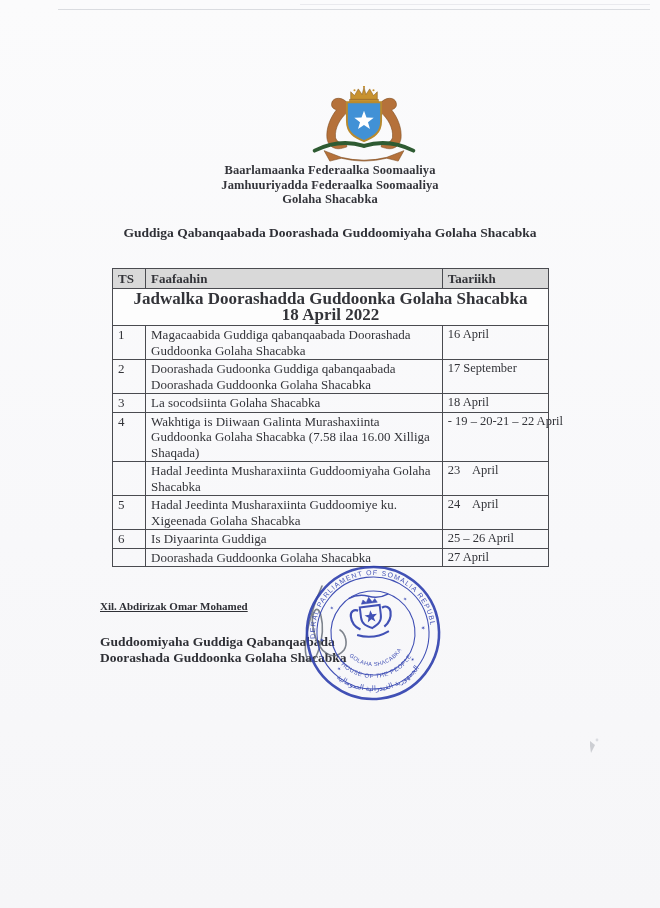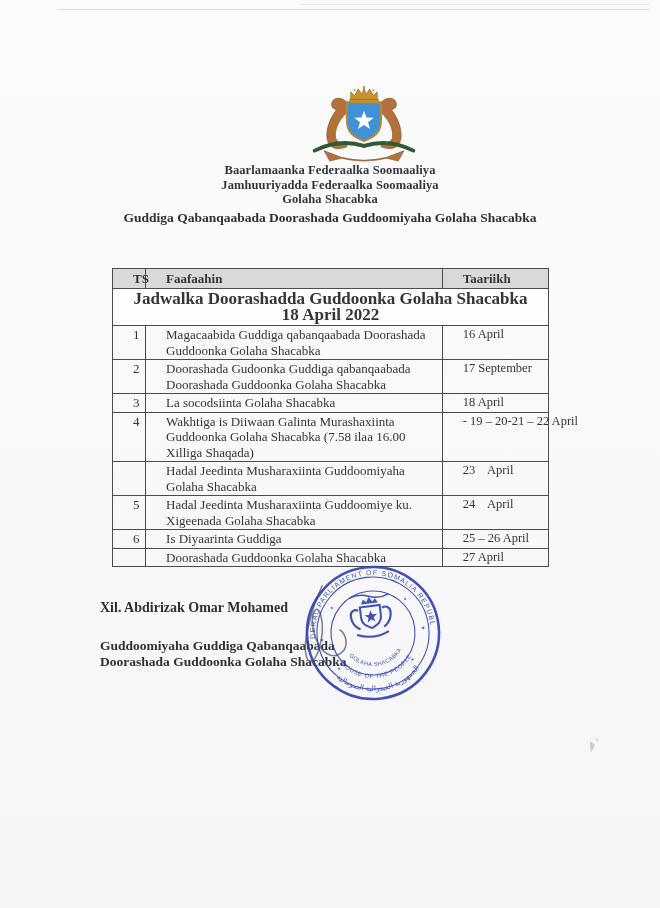--- a/index.html
+++ b/index.html
@@ -10,47 +10,47 @@
     color:#313237;
   }
   .page{position:absolute;inset:0;}
   .scan-line{position:absolute;top:9px;left:58px;width:592px;height:1px;background:#d4d6db;opacity:.85;}
   .scan-line2{position:absolute;top:4px;left:300px;width:350px;height:1px;background:#e2e3e8;opacity:.7;}
 
   .emblem{position:absolute;left:288px;top:86px;}
 
   .hdr{position:absolute;left:0;top:163px;width:660px;text-align:center;line-height:14.5px;}
   .hdr .l{font-weight:bold;font-size:12.5px;color:#34353b;letter-spacing:.1px;}
-  .hdr .l4{font-weight:bold;font-size:13.5px;margin-top:4px;color:#2f3036;}
+  .hdr .l4{font-weight:bold;font-size:13.5px;margin-top:19px;color:#2f3036;}
 
   .doc-table{
     position:absolute;left:112px;top:268px;width:437px;
     border-collapse:collapse;table-layout:fixed;
     font-size:13px;color:#333439;
   }
   .doc-table td,.doc-table th{
     border:1px solid #4a4b50;vertical-align:top;
-    padding:1px 4px 1px 20px;line-height:15.5px;
+    padding:1px 4px 1px 5px;line-height:15.5px;
   }
   .doc-table .title-cell{
     text-align:center;font-weight:bold;font-size:17px;
     padding:2px 4px;line-height:16px;background:#fdfdfd;
   }
   .doc-table thead th{
     background:#d9d9d9;text-align:left;font-size:13px;
     font-weight:bold;height:19px;vertical-align:middle;padding-top:0;padding-bottom:0;
   }
   .col-ts{width:33px;}
   .col-desc{width:296px;}
   .col-date{width:106px;}
   .c-date{white-space:pre;font-size:12.5px;}
   .rh1{height:17px;} .rh2{height:33px;} .rh3{height:47px;}
 
   .sig{position:absolute;left:100px;top:600px;font-weight:bold;color:#2f3036;}
-  .sig .name{font-size:14px;}
+  .sig .name{font-size:11px;text-decoration:underline;}
   .sig .titles{margin-top:22px;font-size:13.5px;line-height:16px;}
 
   .stamp{position:absolute;left:303px;top:563px;opacity:.9;transform:rotate(-7deg);}
   .sig-stroke{position:absolute;left:288px;top:578px;}
 
   .pencil-mark{position:absolute;left:580px;top:733px;opacity:.75;}
 </style>
 </head>
 <body>
 

